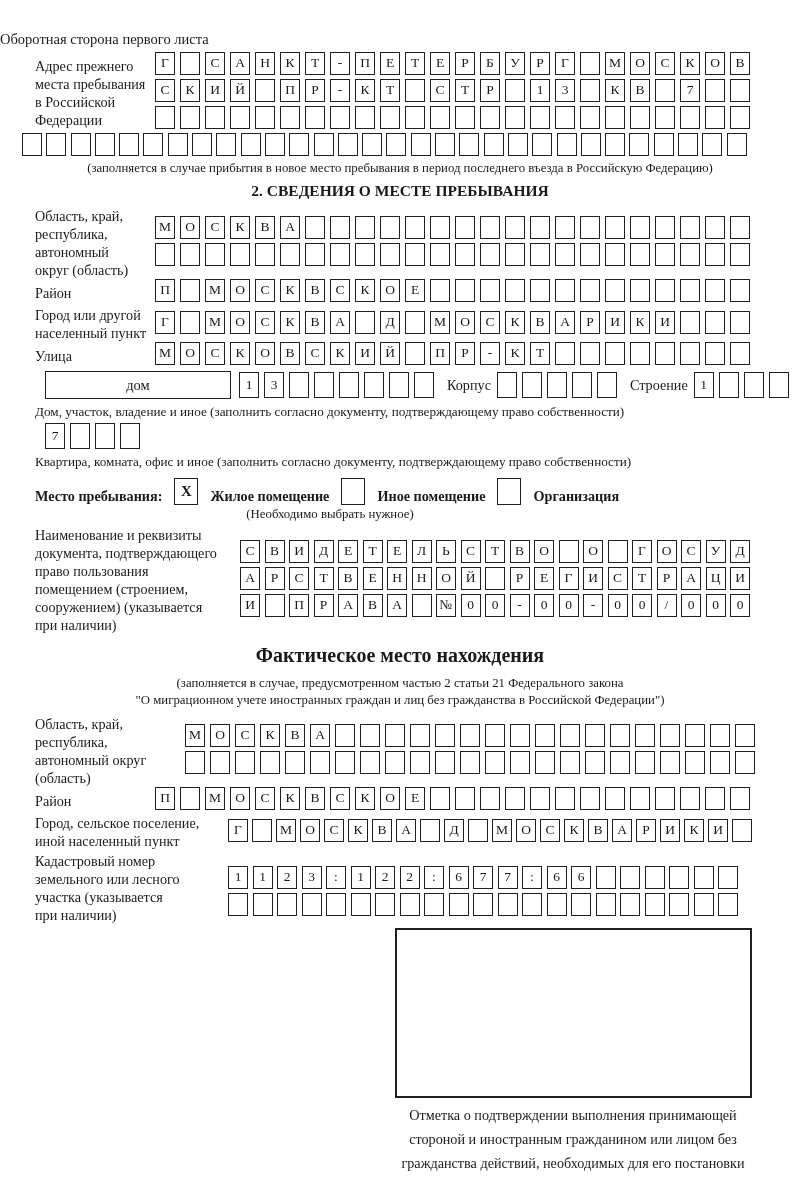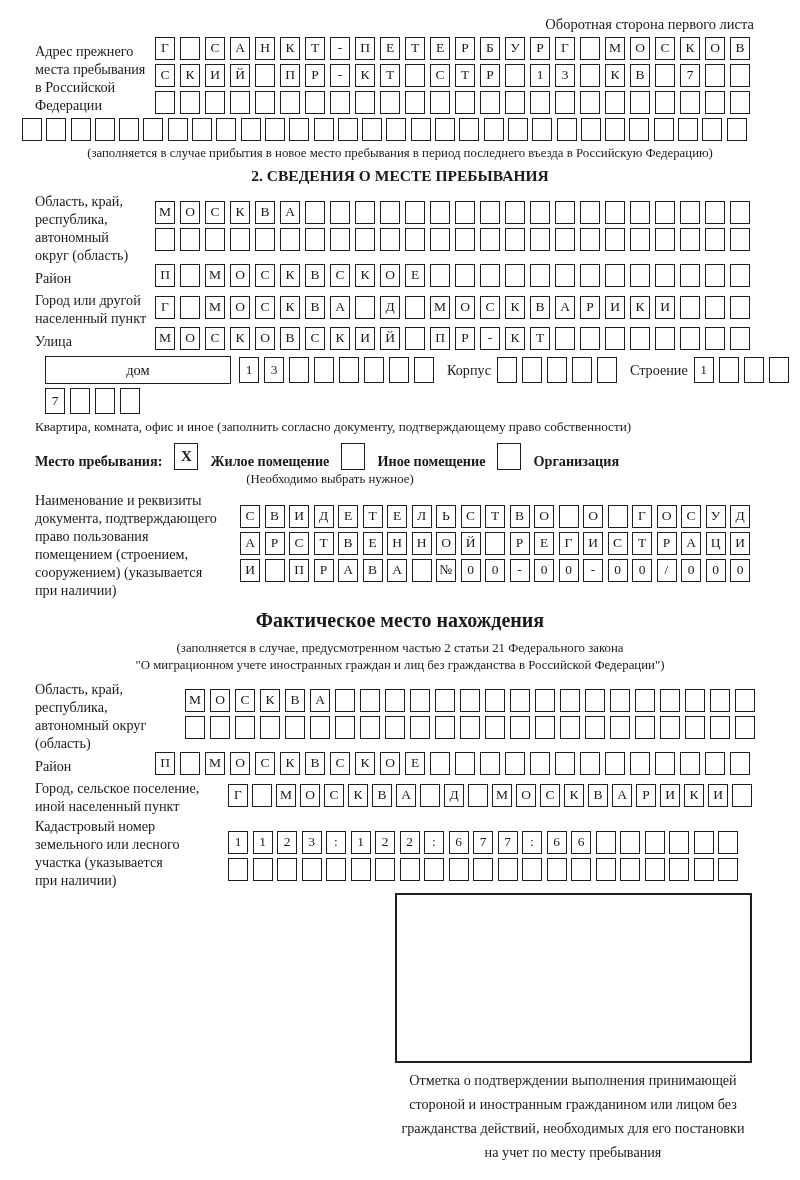--- a/index.html
+++ b/index.html
@@ -1,21 +1,21 @@
 <!DOCTYPE html>
 <html><head>
 <meta charset="utf-8">
 <style>
   html,body { margin:0; padding:0; background:#ffffff; }
   .page {
     width:800px; height:1180px; background:#ffffff; color:#1a1a1a;
     font-family:"Liberation Serif","DejaVu Serif",serif;
     overflow:hidden; position:relative;
   }
-  .corner { text-align:right; padding:16px 46px 0 0; font-size:14.5px; }
+  .corner { text-align:left; padding:31px 46px 0 0; font-size:14.5px; }
 
   .frow { display:flex; margin-left:35px; align-items:center; }
   .flabel { font-size:14.2px; line-height:18px; flex:none; }
   .w120 { width:120px; }
   .w150 { width:150px; }
   .w193 { width:193px; }
   .w205 { width:205px; }
 
   .cells { display:flex; margin-bottom:4px; }
   .cell {
@@ -376,20 +376,21 @@
         <div class="cell"></div>
       </div>
     <div class="inline-label">Строение</div>
     <div class="cells" style="margin-bottom:0">
         <div class="cell">1</div>
         <div class="cell"></div>
         <div class="cell"></div>
         <div class="cell"></div>
       </div>
   </div>
+  <div class="caption">Дом, участок, владение и иное (заполнить согласно документу, подтверждающему право собственности)</div>
 
   <div class="apt-row">
     <div class="cells" style="margin-bottom:0">
         <div class="cell">7</div>
         <div class="cell"></div>
         <div class="cell"></div>
         <div class="cell"></div>
       </div>
   </div>
   <div class="caption">Квартира, комната, офис и иное (заполнить согласно документу, подтверждающему право собственности)</div>

